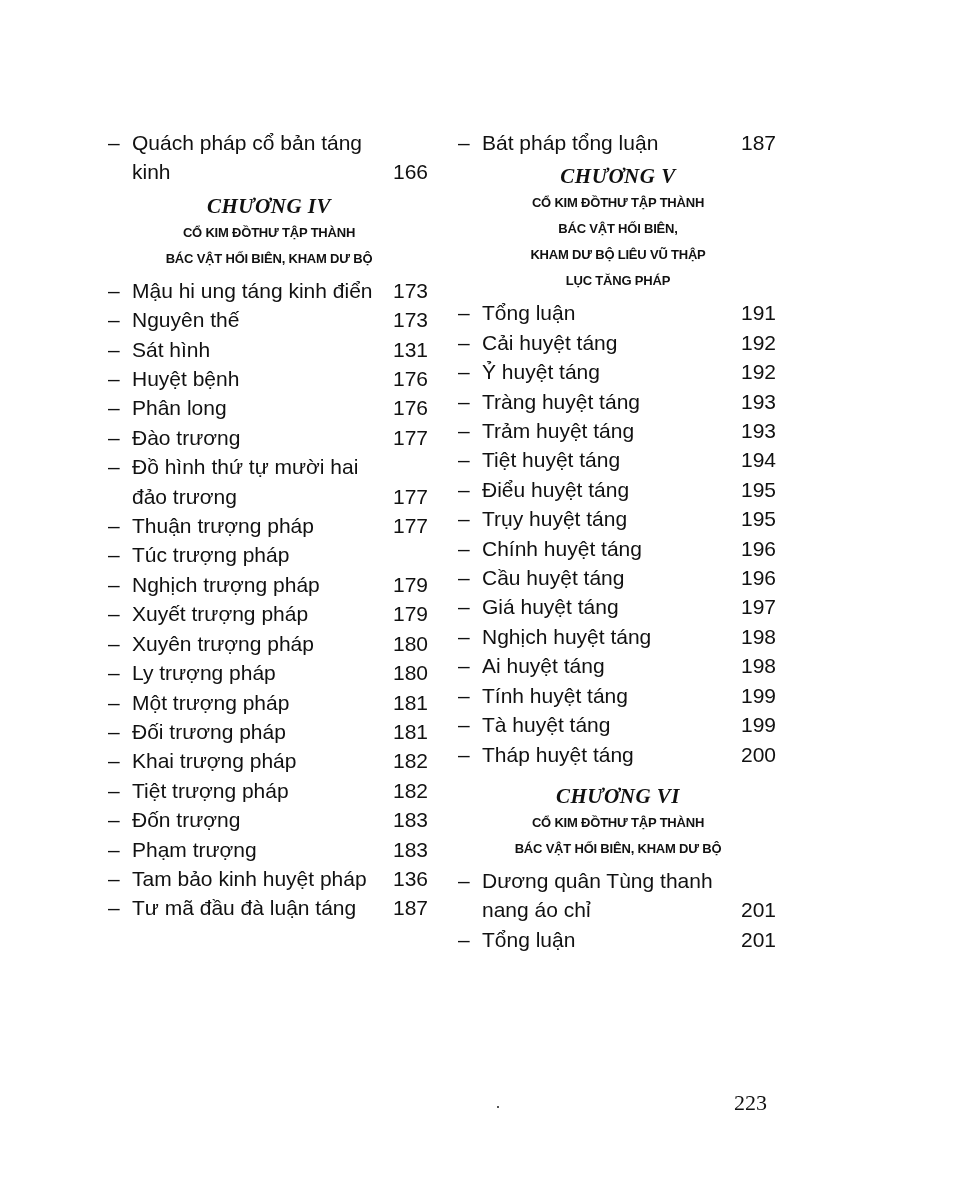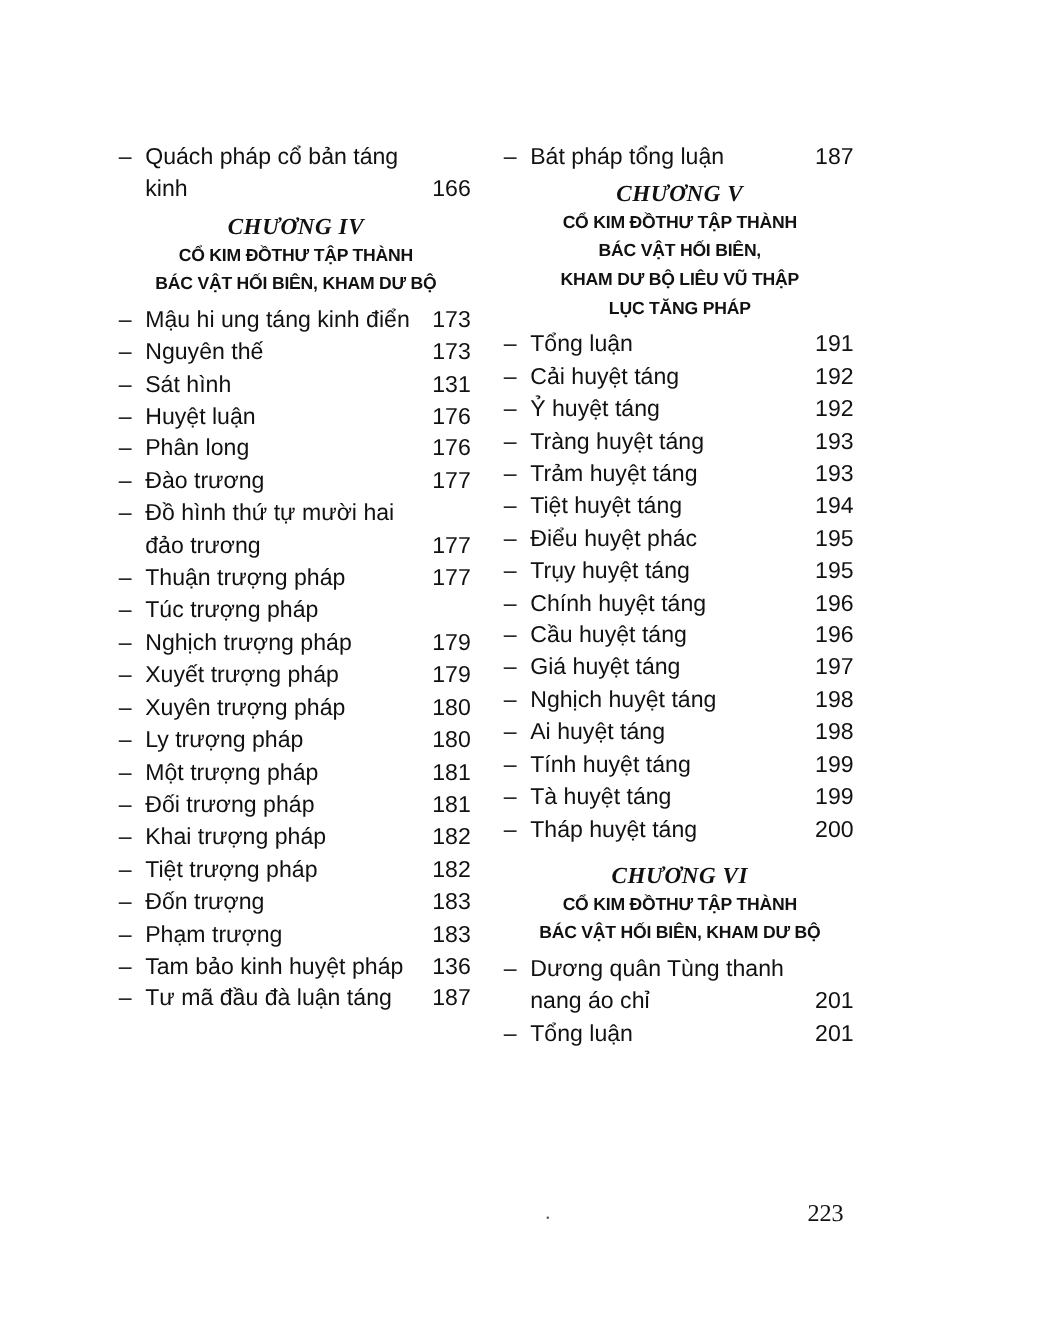--- a/index.html
+++ b/index.html
@@ -7,21 +7,21 @@
   .page { position: absolute; left: 0; top: 0; width: 954px; height: 1200px; }
   .col { position: absolute; top: 128px; }
   .col-left { left: 108px; width: 322px; }
   .col-right { left: 458px; width: 320px; }
   .entry { position: relative; font-family: "Liberation Sans", sans-serif; font-size: 21px; line-height: 29.4px; }
   .entry .dash { position: absolute; left: 0; top: 0; }
   .entry .text { display: block; padding-left: 24px; padding-right: 50px; }
   .entry .num { position: absolute; right: 2px; bottom: 0; }
   .chapter { text-align: center; margin-top: 6px; }
   .chapter .ctitle { font-family: "Liberation Serif", serif; font-style: italic; font-weight: bold; font-size: 21px; line-height: 27px; letter-spacing: 0.5px; }
-  .chapter .csub { font-family: "Liberation Sans", sans-serif; font-weight: bold; font-size: 16px; line-height: 26px; letter-spacing: -0.2px; }
+  .chapter .csub { font-family: "Liberation Sans", sans-serif; font-weight: bold; font-size: 13px; line-height: 26px; letter-spacing: -0.2px; }
   .chapter-gap { height: 4px; }
   .page-number { position: absolute; left: 734px; top: 1090px; font-family: "Liberation Serif", serif; font-size: 22px; text-align: right; }
   .speck { position: absolute; left: 497px; top: 1106px; width: 2px; height: 2px; background: #555; }
 </style>
 </head>
 <body>
 
 <div class="page">
 
   <div class="col col-left">
@@ -49,21 +49,21 @@
           <span class="text">Nguyên thế</span>
           <span class="num">173</span>
         </div>
         <div class="entry">
           <span class="dash">–</span>
           <span class="text">Sát hình</span>
           <span class="num">131</span>
         </div>
         <div class="entry">
           <span class="dash">–</span>
-          <span class="text">Huyệt luận</span>
+          <span class="text">Huyệt bệnh</span>
           <span class="num">176</span>
         </div>
         <div class="entry">
           <span class="dash">–</span>
           <span class="text">Phân long</span>
           <span class="num">176</span>
         </div>
         <div class="entry">
           <span class="dash">–</span>
           <span class="text">Đào trương</span>
@@ -189,21 +189,21 @@
           <span class="text">Trảm huyệt táng</span>
           <span class="num">193</span>
         </div>
         <div class="entry">
           <span class="dash">–</span>
           <span class="text">Tiệt huyệt táng</span>
           <span class="num">194</span>
         </div>
         <div class="entry">
           <span class="dash">–</span>
-          <span class="text">Điểu huyệt phác</span>
+          <span class="text">Điểu huyệt táng</span>
           <span class="num">195</span>
         </div>
         <div class="entry">
           <span class="dash">–</span>
           <span class="text">Trụy huyệt táng</span>
           <span class="num">195</span>
         </div>
         <div class="entry">
           <span class="dash">–</span>
           <span class="text">Chính huyệt táng</span>

